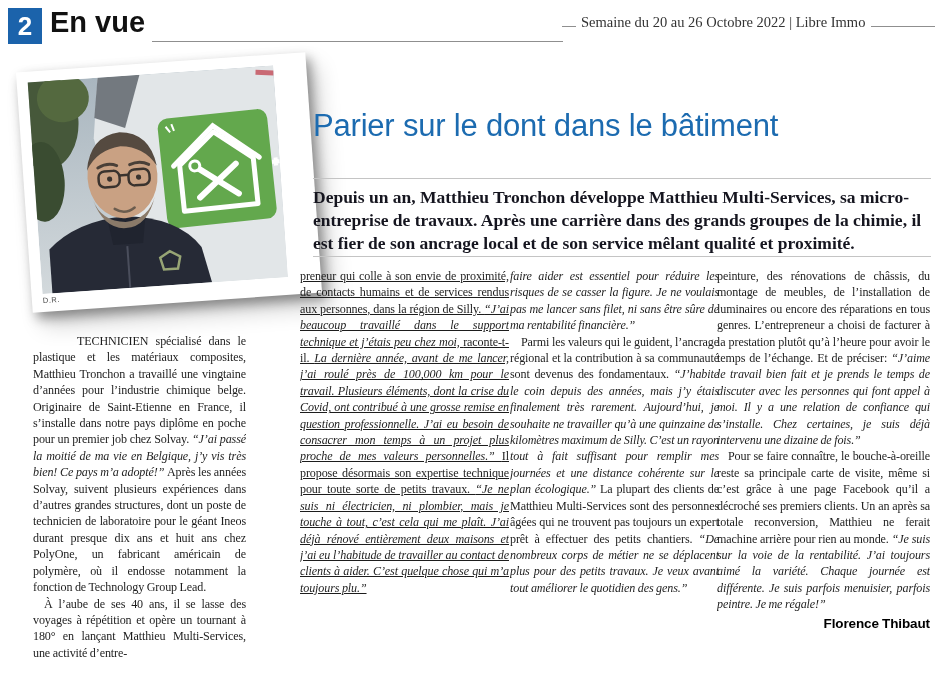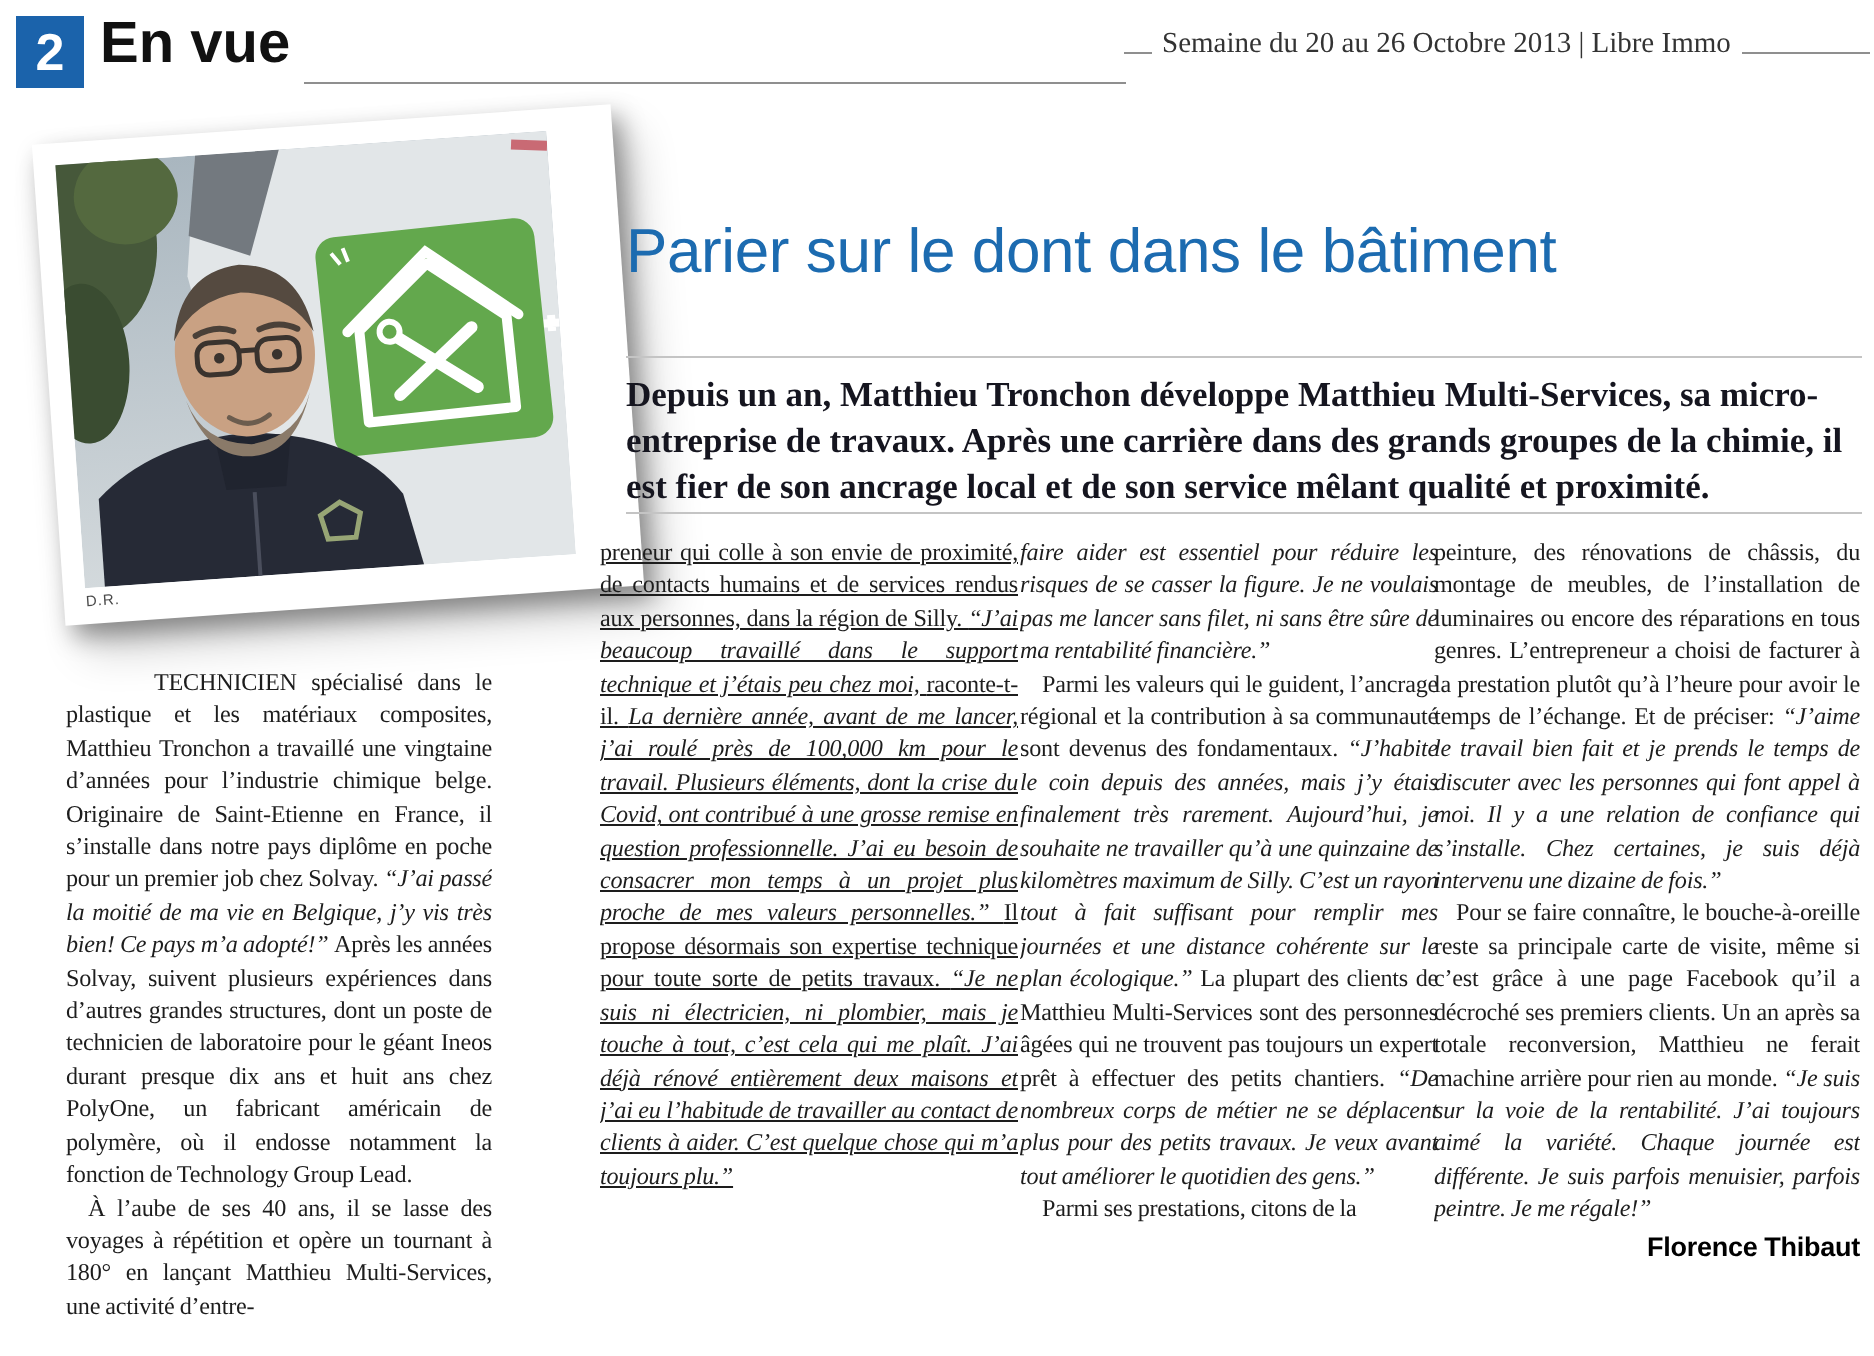--- a/index.html
+++ b/index.html
@@ -57,21 +57,21 @@
 </head>
 <body>
 
 <div class="page">
 
   <div class="badge">2</div>
   <div class="section-title">En vue</div>
   <div class="header-rule"></div>
   <div class="edition">
     <div class="hline short"></div>
-    <div class="edition-text">Semaine du 20 au 26 Octobre 2013 | Libre Immo</div>
+    <div class="edition-text">Semaine du 20 au 26 Octobre 2022 | Libre Immo</div>
     <div class="hline long"></div>
   </div>
 
   <div class="polaroid">
     <svg viewBox="0 0 246 212">
       <defs>
         <linearGradient id="sky" x1="0" y1="0" x2="0" y2="1">
           <stop offset="0" stop-color="#a9b6bf"></stop>
             <stop offset="1" stop-color="#d3d9dc"></stop>
         </linearGradient>
@@ -131,21 +131,20 @@
   <div class="col col-1">
       <p class="opening"><span>TECHNICIEN spécialisé dans le plastique et les matériaux composites, Matthieu Tronchon a travaillé une vingtaine d’années pour l’industrie chimique belge. Originaire de Saint-Etienne en France, il s’installe dans notre pays diplôme en poche pour un premier job chez Solvay. </span><em>“J’ai passé la moitié de ma vie en Belgique, j’y vis très bien! Ce pays m’a adopté!” </em><span>Après les années Solvay, suivent plusieurs expériences dans d’autres grandes structures, dont un poste de technicien de laboratoire pour le géant Ineos durant presque dix ans et huit ans chez PolyOne, un fabricant américain de polymère, où il endosse notamment la fonction de Technology Group Lead.</span></p>
       <p class="indent"><span>À l’aube de ses 40 ans, il se lasse des voyages à répétition et opère un tournant à 180° en lançant Matthieu Multi-Services, une activité d’entre-</span></p>
     </div>
   <div class="col col-2">
       <p class=""><span>preneur qui colle à son envie de proximité, de contacts humains et de services rendus aux personnes, dans la région de Silly. </span><em>“J’ai beaucoup travaillé dans le support technique et j’étais peu chez moi, </em><span>raconte-t-il. </span><em>La dernière année, avant de me lancer, j’ai roulé près de 100,000 km pour le travail. Plusieurs éléments, dont la crise du Covid, ont contribué à une grosse remise en question professionnelle. J’ai eu besoin de consacrer mon temps à un projet plus proche de mes valeurs personnelles.” </em><span>Il propose désormais son expertise technique pour toute sorte de petits travaux. </span><em>“Je ne suis ni électricien, ni plombier, mais je touche à tout, c’est cela qui me plaît. J’ai déjà rénové entièrement deux maisons et j’ai eu l’habitude de travailler au contact de clients à aider. C’est quelque chose qui m’a toujours plu.”</em></p>
     </div>
   <div class="col col-3">
       <p class=""><em>faire aider est essentiel pour réduire les risques de se casser la figure. Je ne voulais pas me lancer sans filet, ni sans être sûre de ma rentabilité financière.”</em></p>
       <p class="indent"><span>Parmi les valeurs qui le guident, l’ancrage régional et la contribution à sa communauté sont devenus des fondamentaux. </span><em>“J’habite le coin depuis des années, mais j’y étais finalement très rarement. Aujourd’hui, je souhaite ne travailler qu’à une quinzaine de kilomètres maximum de Silly. C’est un rayon tout à fait suffisant pour remplir mes journées et une distance cohérente sur le plan écologique.” </em><span>La plupart des clients de Matthieu Multi-Services sont des personnes âgées qui ne trouvent pas toujours un expert prêt à effectuer des petits chantiers. </span><em>“De nombreux corps de métier ne se déplacent plus pour des petits travaux. Je veux avant tout améliorer le quotidien des gens.”</em></p>
-      <p class="indent"><span>Parmi ses prestations, citons de la</span></p>
     </div>
   <div class="col col-4">
     <div>
         <p class=""><span>peinture, des rénovations de châssis, du montage de meubles, de l’installation de luminaires ou encore des réparations en tous genres. L’entrepreneur a choisi de facturer à la prestation plutôt qu’à l’heure pour avoir le temps de l’échange. Et de préciser: </span><em>“J’aime le travail bien fait et je prends le temps de discuter avec les personnes qui font appel à moi. Il y a une relation de confiance qui s’installe. Chez certaines, je suis déjà intervenu une dizaine de fois.”</em></p>
         <p class="indent"><span>Pour se faire connaître, le bouche-à-oreille reste sa principale carte de visite, même si c’est grâce à une page Facebook qu’il a décroché ses premiers clients. Un an après sa totale reconversion, Matthieu ne ferait machine arrière pour rien au monde. </span><em>“Je suis sur la voie de la rentabilité. J’ai toujours aimé la variété. Chaque journée est différente. Je suis parfois menuisier, parfois peintre. Je me régale!”</em></p>
       </div>
     <div class="byline">Florence Thibaut</div>
   </div>
 
 </div>

